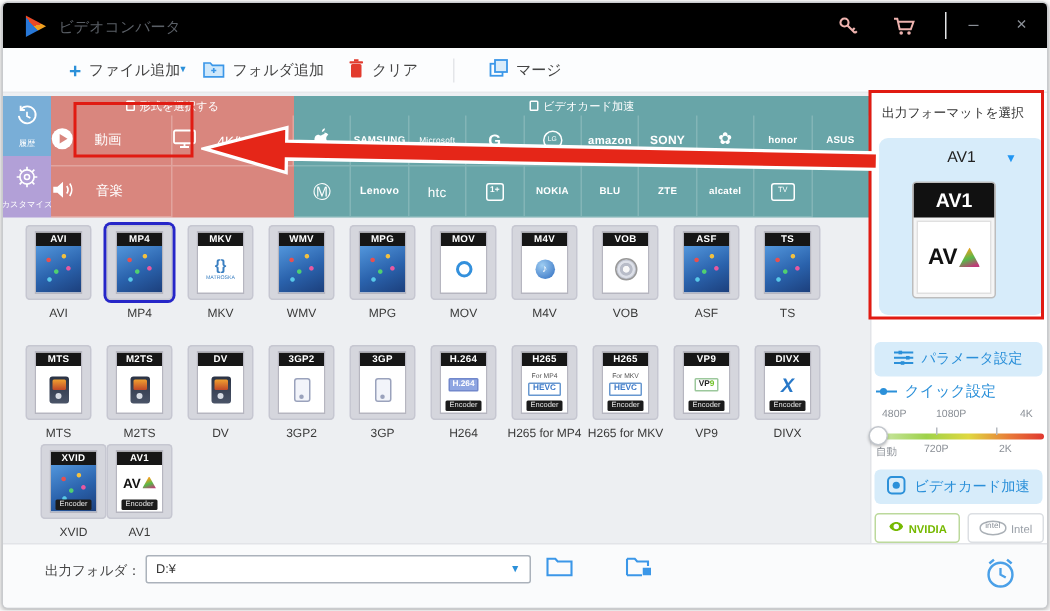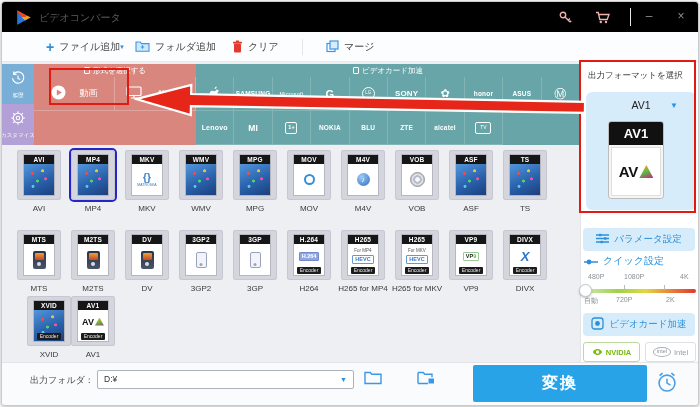--- a/index.html
+++ b/index.html
@@ -30,22 +30,22 @@
   .side-cust{left:0;top:102px;width:32px;height:41px;background:var(--sb-purple,#b2a0d7);}
   .side-cell{display:flex;flex-direction:column;align-items:center;justify-content:center;gap:2px;color:#fff;}
   .side-lab{font-size:5.5px;letter-spacing:0;white-space:nowrap;}
   
   .fmt-sec{left:32px;top:62px;width:162px;height:81px;background:var(--sec-red,#d9867e);}
   .dev-sec{left:194px;top:62px;width:384px;height:81px;background:var(--sec-teal,#68a5a8);}
   .sec-head{position:absolute;left:0;top:0;width:100%;height:13px;display:flex;align-items:center;justify-content:center;
     gap:3px;color:#fff;font-size:7.5px;}
   .sec-head .pg{width:6px;height:7px;border:1px solid #fff;border-radius:1px;box-sizing:border-box;}
   .fgrid{position:absolute;left:0;top:13px;width:100%;height:68px;display:grid;grid-template-columns:81px 81px;grid-template-rows:34px 34px;}
-  .fcell{display:flex;align-items:center;justify-content:center;gap:14px;color:#fff;font-size:9px;
-    border-right:1px solid rgba(255,255,255,.25);border-bottom:1px solid rgba(255,255,255,.25);box-sizing:border-box;font-family:Liberation Mono, monospace;}
+  .fcell{display:flex;align-items:center;gap:14px;color:#fff;font-size:9px;
+    border-right:1px solid rgba(255,255,255,.25);border-bottom:1px solid rgba(255,255,255,.25);box-sizing:border-box;}
   .dgrid{position:absolute;left:0;top:13px;width:100%;height:68px;display:grid;grid-template-columns:repeat(10,38.4px);grid-template-rows:34px 34px;}
   .bcell{display:flex;align-items:center;justify-content:center;color:#fff;
     border-right:1px solid rgba(255,255,255,.18);border-bottom:1px solid rgba(255,255,255,.18);box-sizing:border-box;}
   .btxt{font-size:6.5px;font-weight:bold;letter-spacing:.2px;white-space:nowrap;}
   .bt-amazon{font-size:7.5px;text-transform:lowercase;}
   .bt-sony{font-size:8px;} .bt-google{font-size:11px;} .bt-htc{font-size:9px;font-weight:normal;}
   .bt-xiaomi{font-size:8.5px;} .bt-lenovo{font-size:7px;} .bt-microsoft{font-size:5.5px;font-weight:normal;}
   .bflower{font-size:11px;line-height:11px;} .bmoto{font-size:12px;line-height:12px;font-weight:normal;}
   .blg{width:11px;height:11px;border:1px solid #fff;border-radius:50%;font-size:4.5px;line-height:10px;text-align:center;}
   .boneplus{width:10px;height:10px;border:1px solid #fff;border-radius:2px;font-size:5.5px;line-height:9px;text-align:center;font-weight:bold;}
@@ -228,20 +228,27 @@
             </svg></span>
           <span class="flab">動画</span>
         </div>
         <div class="fcell">
           <span class="fico"><svg width="16" height="13" viewBox="0 0 16 13">
               <rect x="1" y="1" width="14" height="8.5" rx="1" fill="none" stroke="#fff" stroke-width="1.2"></rect>
               <path d="M5 12h6M8 9.5V12" stroke="#fff" stroke-width="1.2" fill="none"></path>
             </svg></span>
           <span class="flab">4K/HD</span>
         </div>
+        <div class="fcell">
+          <span class="fico"><svg width="16" height="13" viewBox="0 0 16 13">
+              <path d="M1.5 4.5h2.8L8 1.2v10.6L4.3 8.5H1.5z" fill="#fff"></path>
+              <path d="M10.5 4a4.4 4.4 0 0 1 0 5M12.5 2.4a7 7 0 0 1 0 8.2" stroke="#fff" stroke-width="1.1" fill="none"></path>
+            </svg></span>
+          <span class="flab">音楽</span>
+        </div>
       </div>
   </div>
 
   <div class="abs dev-sec">
     <div class="sec-head">
       <span class="pg"></span>
       <span>ビデオカード加速</span>
     </div>
     <div class="dgrid">
         <div class="bcell">
@@ -256,39 +263,42 @@
         <div class="bcell">
           <span class="btxt bt-microsoft">Microsoft</span>
         </div>
         <div class="bcell">
           <span class="btxt bt-google">G</span>
         </div>
         <div class="bcell">
           <span class="blg">LG</span>
         </div>
         <div class="bcell">
+          <span class="btxt bt-amazon">amazon</span>
+        </div>
+        <div class="bcell">
           <span class="btxt bt-sony">SONY</span>
         </div>
         <div class="bcell">
           <span class="bflower">✿</span>
         </div>
         <div class="bcell">
           <span class="btxt bt-honor">honor</span>
         </div>
         <div class="bcell">
           <span class="btxt bt-asus">ASUS</span>
         </div>
         <div class="bcell">
           <span class="bmoto">Ⓜ</span>
         </div>
         <div class="bcell">
           <span class="btxt bt-lenovo">Lenovo</span>
         </div>
         <div class="bcell">
-          <span class="btxt bt-xiaomi">MI</span>
+          <span class="btxt bt-htc">htc</span>
         </div>
         <div class="bcell">
           <span class="boneplus">1+</span>
         </div>
         <div class="bcell">
           <span class="btxt bt-nokia">NOKIA</span>
         </div>
         <div class="bcell">
           <span class="btxt bt-blu">BLU</span>
         </div>
@@ -637,20 +647,19 @@
   <div class="abs combo">D:¥</div>
   <span class="abs combo-caret">▼</span>
   <span class="abs bb-ico" style="left:362px"><svg width="18" height="15" viewBox="0 0 18 15">
         <path d="M1 2.5h5.2l1.6 1.8H17v9.2H1z" fill="none" stroke="#3b97e8" stroke-width="1.4"></path>
       </svg></span>
   <span class="abs bb-ico" style="left:415px"><svg width="18" height="15" viewBox="0 0 18 15">
         <path d="M1 2.5h5.2l1.6 1.8H15v3" fill="none" stroke="#3b97e8" stroke-width="1.4"></path>
         <path d="M1 13.5V2.5M1 13.5h10" stroke="#3b97e8" stroke-width="1.4"></path>
         <rect x="11.5" y="8.5" width="5.5" height="5" fill="#3b97e8"></rect>
       </svg></span>
-  <div class="abs convert">変換</div>
   <span class="abs alarm"><svg width="24" height="24" viewBox="0 0 22 22">
         <circle cx="11" cy="12" r="7.3" fill="none" stroke="#4aa0e8" stroke-width="1.5"></circle>
         <path d="M11 8v4l3.2 1.8" stroke="#4aa0e8" stroke-width="1.4" fill="none"></path>
         <path d="M4.2 5.2L7 2.8M17.8 5.2L15 2.8" stroke="#4aa0e8" stroke-width="1.5"></path>
       </svg></span>
 
 </div>
 
 </body></html>

